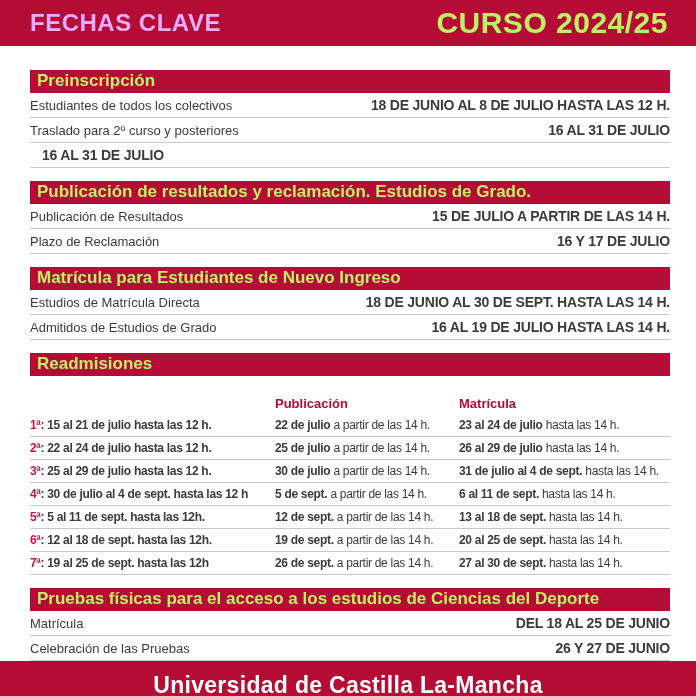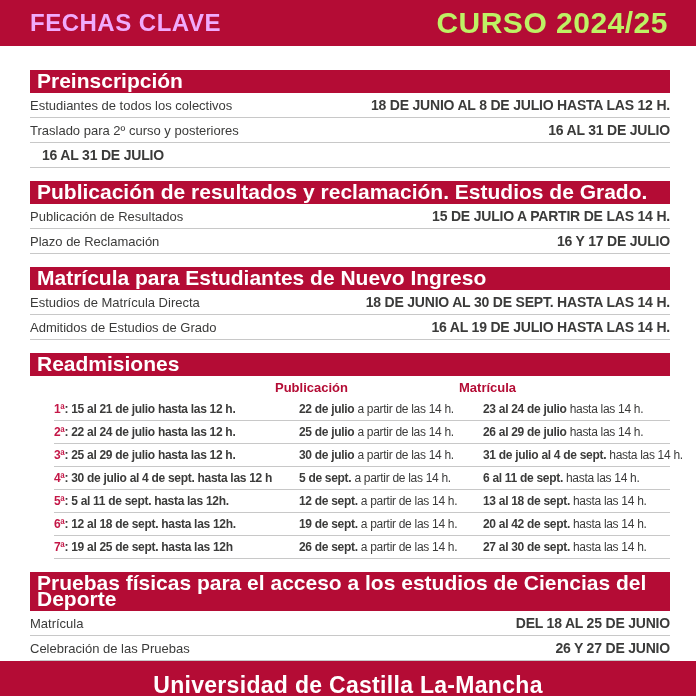--- a/index.html
+++ b/index.html
@@ -19,50 +19,49 @@
   }
   .topbar-left {
     color:#f0abfc; font-weight:bold; font-size:24px; letter-spacing:.5px;
   }
   .topbar-right {
     color:#bef264; font-weight:bold; font-size:30px; letter-spacing:.5px;
   }
   .content { padding:0 26px 0 30px; flex:1 1 auto; }
   .bar {
     background:var(--brand-red,#b40c35);
-    color:#ffffff; font-weight:bold; font-size:21px; line-height:16px;
+    color:#bef264; font-weight:bold; font-size:17px; line-height:16px;
     padding:3px 8px 4px 7px;
     margin-top:13px;
   }
   .bar.mt-lg { margin-top:24px; }
   .row {
     display:flex; justify-content:space-between; align-items:flex-end;
     border-bottom:1px solid var(--divider,#c8c8c8);
     padding:5px 0 4px;
   }
   .row .lbl { font-size:13px; line-height:15px; }
   .row .lbl .l2 { line-height:14px; }
   .row .val {
     font-size:14px; line-height:15px; font-weight:bold;
     letter-spacing:-0.2px; white-space:nowrap; text-align:right; padding-left:12px;
   }
   .rhead {
     display:grid; grid-template-columns:245px 184px 1fr;
-    padding:4px 0 3px;
+    padding:20px 0 3px;
   }
   .rhead .col-h {
     color:var(--brand-red,#b40c35); font-weight:bold; font-size:13px; line-height:15px;
   }
   .rrow {
     display:grid; grid-template-columns:245px 184px 1fr;
     border-bottom:1px solid var(--divider,#c8c8c8);
     padding:4px 0 3px;
     font-size:12px; line-height:15px; letter-spacing:-0.3px;
     white-space:nowrap;
-    margin-left:24px;
   }
   .rrow .b { font-weight:bold; }
   .rrow .num { color:var(--number-red,#c41747); font-weight:bold; }
   .footer {
     margin-top:auto;
     height:48px; flex:0 0 48px;
     background:var(--brand-red,#b40c35);
     display:flex; align-items:center; justify-content:center;
   }
   .footer-text { color:#fff; font-weight:bold; font-size:23px; letter-spacing:.3px; }
@@ -153,21 +152,21 @@
       <div><span class="b">6 al 11 de sept.</span><span> hasta las 14 h.</span></div>
     </div>
     <div class="rrow">
       <div><span class="num">5ª</span><span class="b">: 5 al 11 de sept. hasta las 12h.</span></div>
       <div><span class="b">12 de sept.</span><span> a partir de las 14 h.</span></div>
       <div><span class="b">13 al 18 de sept.</span><span> hasta las 14 h.</span></div>
     </div>
     <div class="rrow">
       <div><span class="num">6ª</span><span class="b">: 12 al 18 de sept. hasta las 12h.</span></div>
       <div><span class="b">19 de sept.</span><span> a partir de las 14 h.</span></div>
-      <div><span class="b">20 al 42 de sept.</span><span> hasta las 14 h.</span></div>
+      <div><span class="b">20 al 25 de sept.</span><span> hasta las 14 h.</span></div>
     </div>
     <div class="rrow">
       <div><span class="num">7ª</span><span class="b">: 19 al 25 de sept. hasta las 12h</span></div>
       <div><span class="b">26 de sept.</span><span> a partir de las 14 h.</span></div>
       <div><span class="b">27 al 30 de sept.</span><span> hasta las 14 h.</span></div>
     </div>
   </section>
 
   <section>
     <div class="bar">

